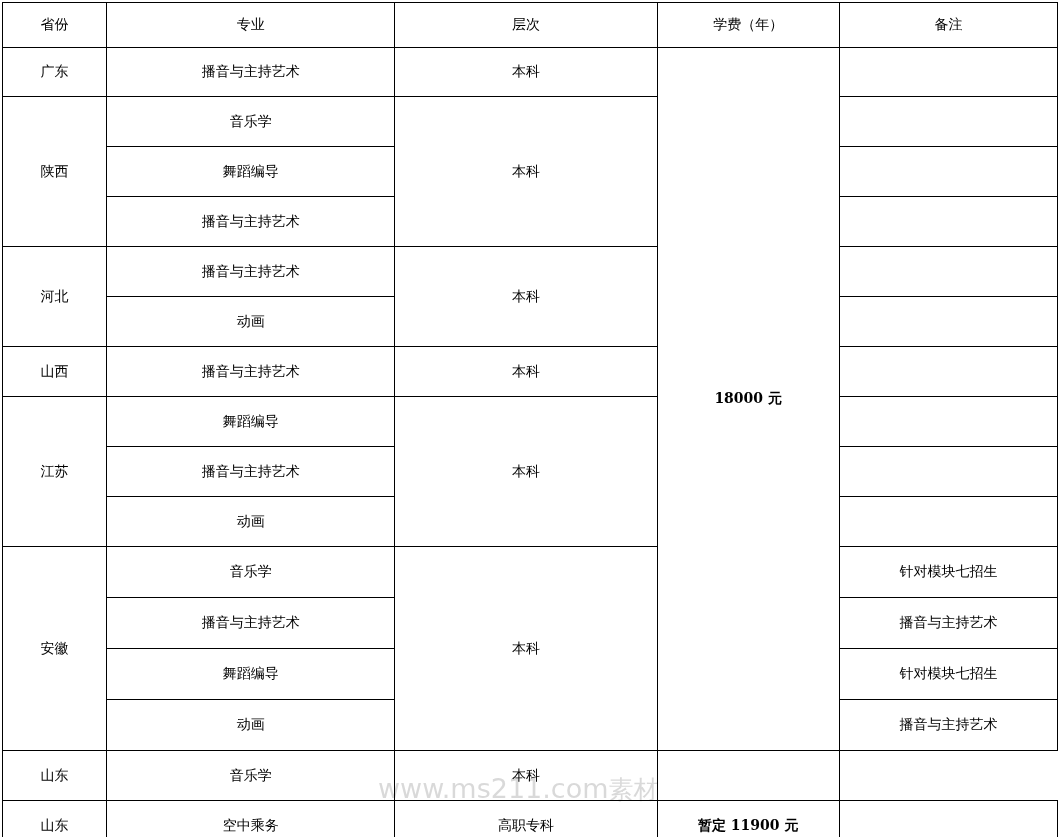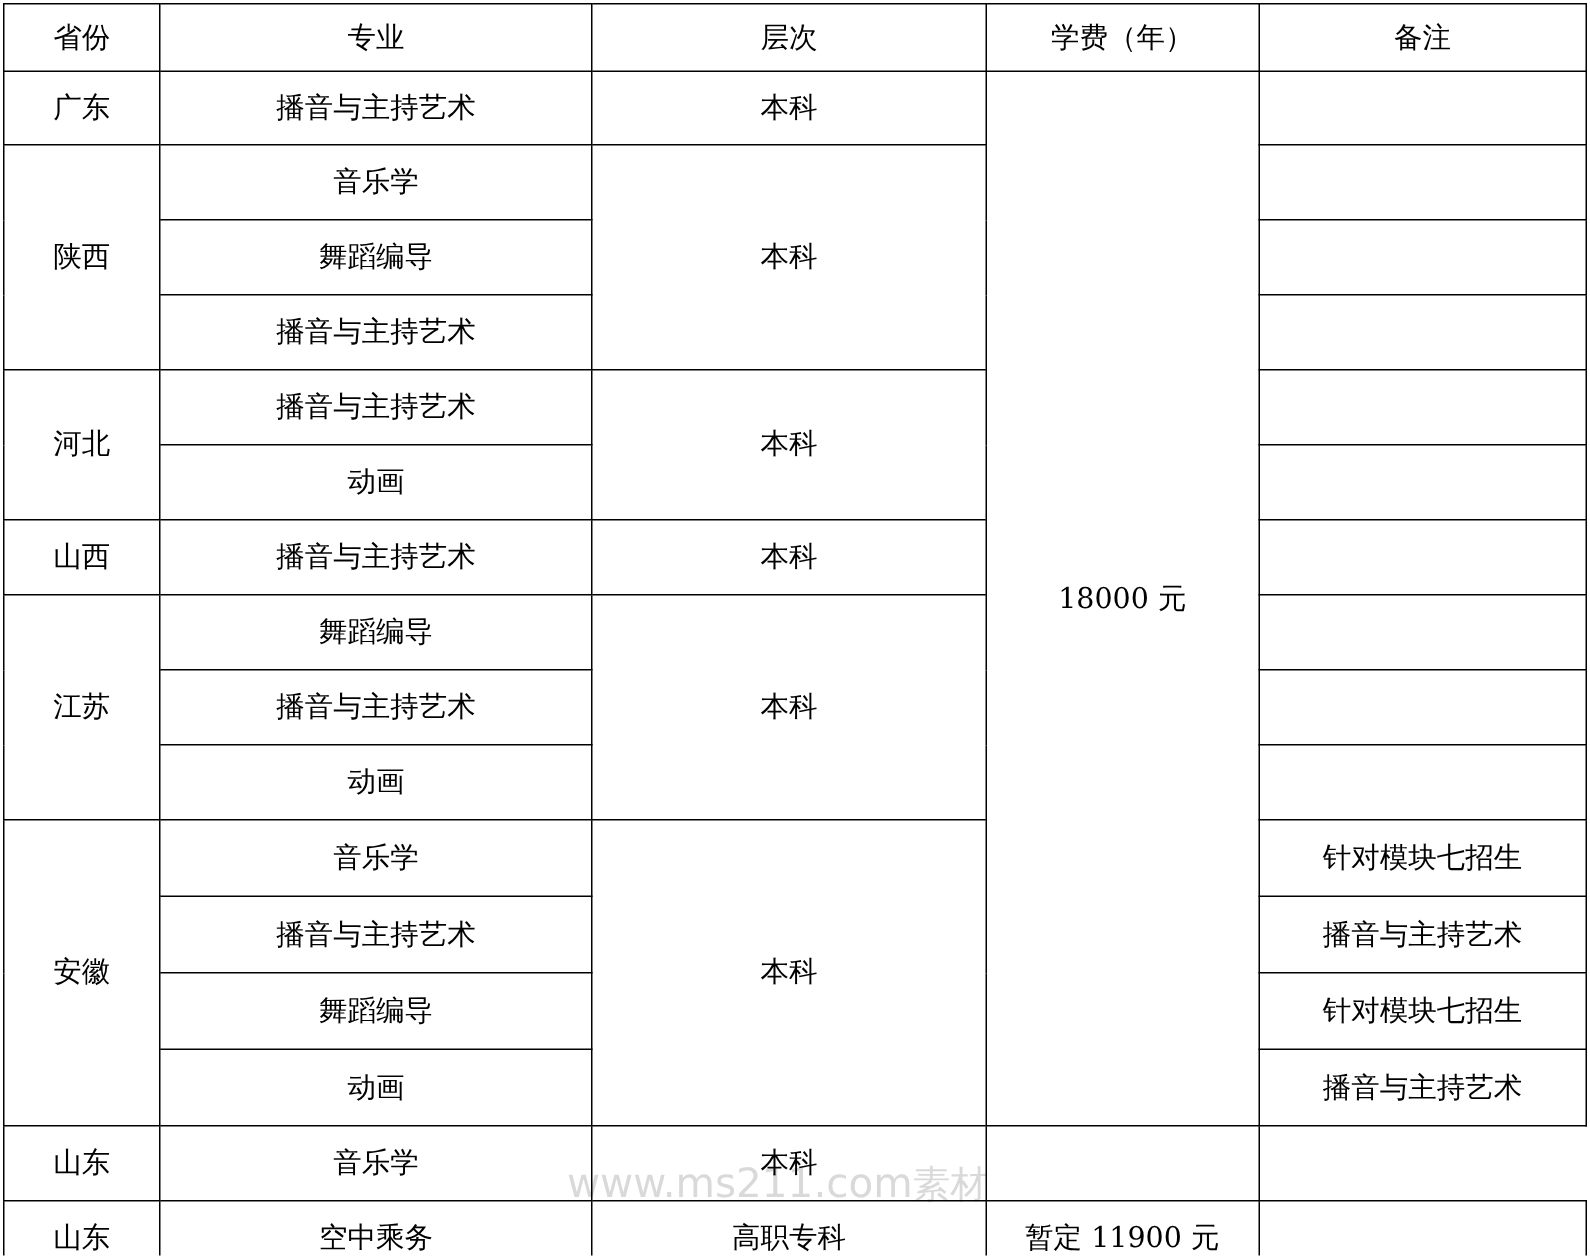--- a/index.html
+++ b/index.html
@@ -20,39 +20,39 @@
     table-layout: fixed;
     width: 1056px;
     margin: 2px 0 0 2px;
     position: relative;
     z-index: 2;
   }
   #tuition-table td {
     border: 1px solid #000000;
     text-align: center;
     vertical-align: middle;
-    font-size: 19px;
+    font-size: 14px;
     line-height: 1.1;
     padding: 0;
     background: transparent;
   }
   .col-province { width: 104px; }
   .col-major    { width: 288px; }
   .col-level    { width: 262px; }
   .col-fee      { width: 182px; }
   .col-remark   { width: 218px; }
 
   .row-head td { height: 44px; font-size: 22px; }
   .cell-pad { padding: 0 4px; }
 
   .h-48 { height: 48px; }
   .h-49 { height: 49px; }
   .h-50 { height: 50px; }
 
-  .fee-cell { font-size: 22px; }
+  .fee-cell { font-size: 22px; font-weight: bold; }
   .remark-cell { font-size: 21px; }
   .empty-cell { font-size: 0; }
 
   
   #watermark {
     position: absolute;
     left: 368px;
     top: 773px;
     z-index: 1;
     pointer-events: none;

